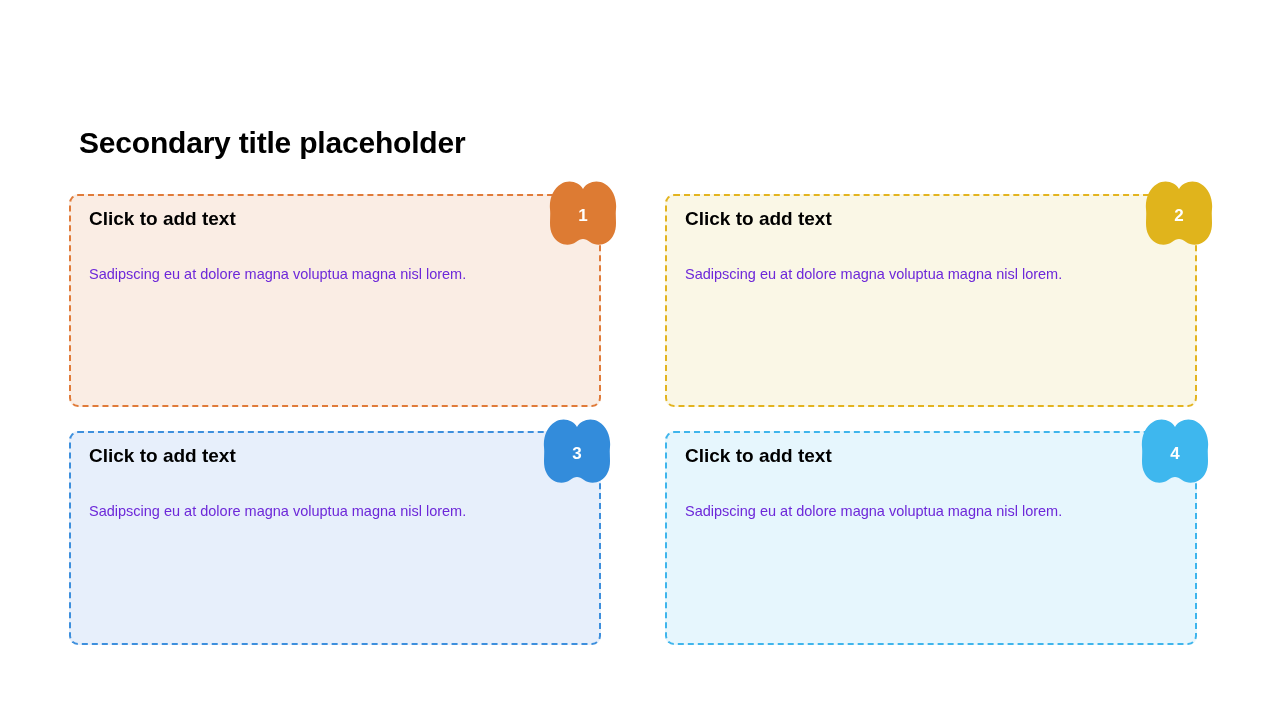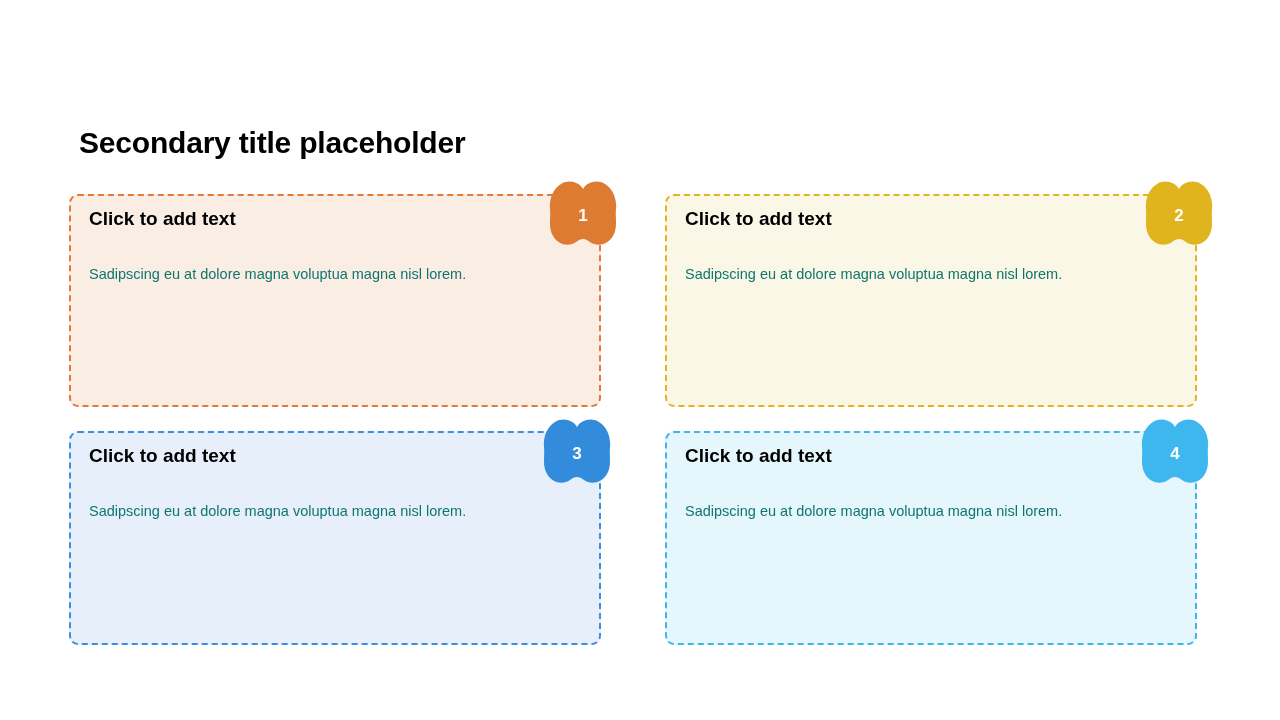--- a/index.html
+++ b/index.html
@@ -49,21 +49,21 @@
     white-space: nowrap;
   }
 
   .card-body {
     position: absolute;
     left: 18px;
     top: 68px;
     right: 30px;
     font-size: 14.5px;
     font-weight: normal;
-    color: #0f766e;
+    color: #6d28d9;
     line-height: 1.45;
   }
 
   
   #card-1 { left: 69px;  top: 194px; width: 532px; height: 213px; }
   #card-2 { left: 665px; top: 194px; width: 532px; height: 213px; }
   #card-3 { left: 69px;  top: 431px; width: 532px; height: 214px; }
   #card-4 { left: 665px; top: 431px; width: 532px; height: 214px; }
 
   

